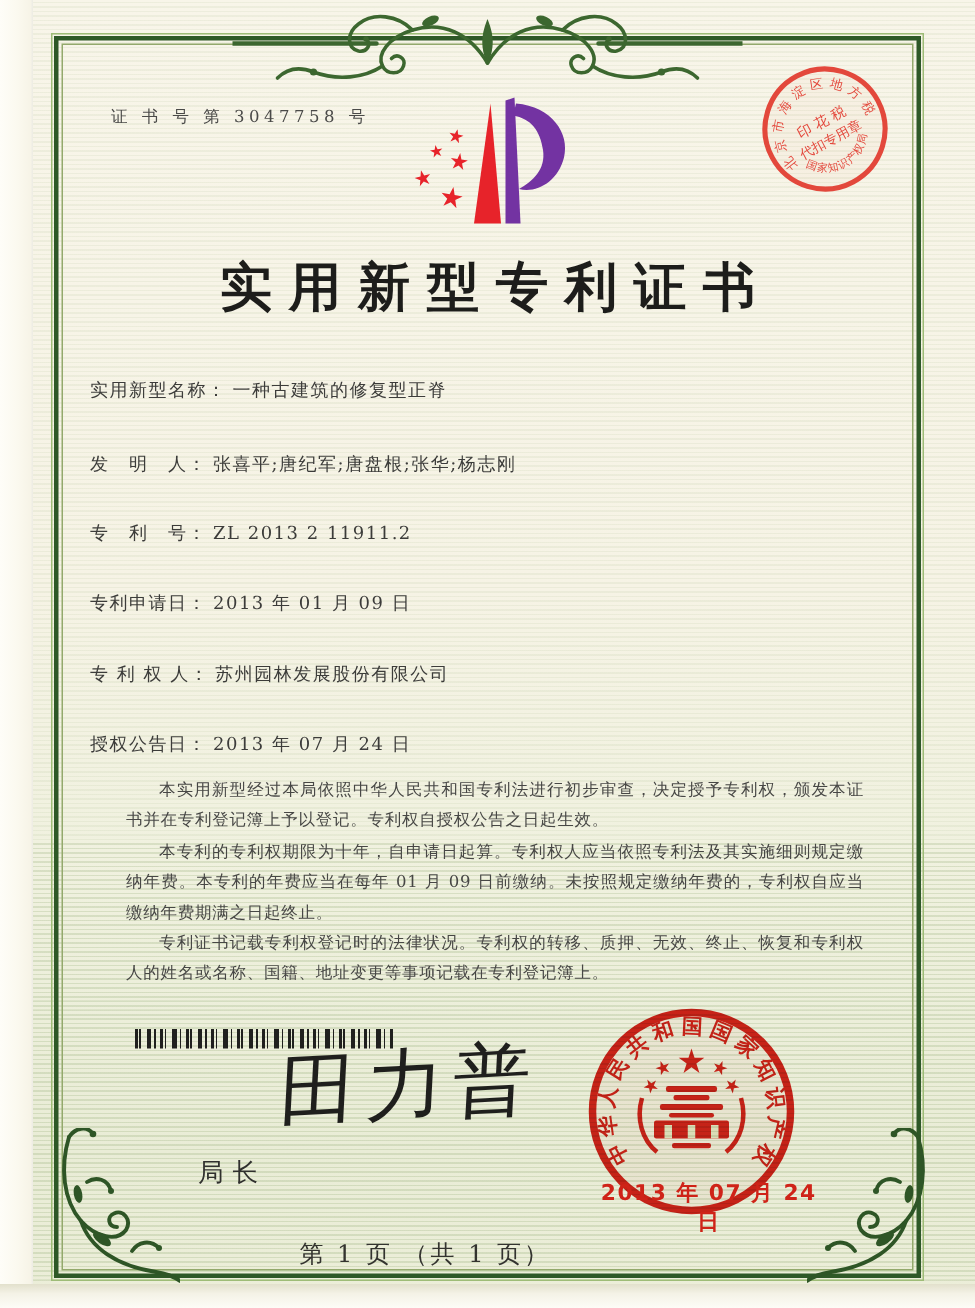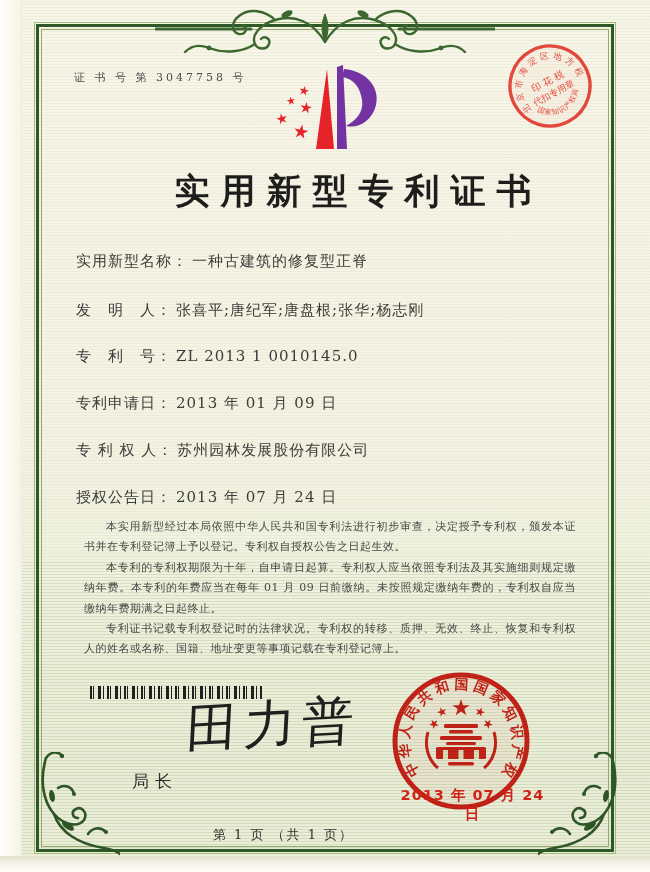--- a/index.html
+++ b/index.html
@@ -45,24 +45,24 @@
     font-size:11px; letter-spacing:3px; color:#4a4a48;
   }
 
   .logo { position:absolute; left:260px; top:55px; z-index:5; }
 
   .tax-stamp { position:absolute; left:488px; top:24px; z-index:8; opacity:0.92; }
 
   .title {
     position:absolute; left:36px; top:168px; width:578px; z-index:5;
     text-align:center; font-size:35px; font-weight:700; color:#1d1d1b;
-    letter-spacing:11px; text-indent:11px;margin-left:28px;
-  }
-
-  .field-row { position:absolute; left:76px; z-index:5; font-size:15px; color:#3c3c3a; letter-spacing:1px; white-space:nowrap; }
+    letter-spacing:11px; text-indent:11px;
+  }
+
+  .field-row { position:absolute; left:60px; z-index:5; font-size:12px; color:#3c3c3a; letter-spacing:1px; white-space:nowrap; }
   .row-0 { top:252px; } .row-1 { top:301px; } .row-2 { top:347px; }
   .row-3 { top:394px; } .row-4 { top:441px; } .row-5 { top:488px; }
   .field-label { color:#3c3c3a; }
   .field-value { color:#3c3c3a; margin-left:4px; }
 
   .paragraphs {
     position:absolute; left:84px; top:517px; width:492px; z-index:5;
     font-size:11px; line-height:20.4px; color:#474745;
     text-align:justify;
   }
@@ -86,21 +86,21 @@
 
   .seal { position:absolute; left:376px; top:656px; z-index:7; mix-blend-mode:multiply; }
   .seal-date {
     position:absolute; left:400px; top:786px; width:145px; z-index:8;
     text-align:center; font-size:14.5px; font-weight:700; color:#cf2318; letter-spacing:1px;
     font-family:"DejaVu Sans", sans-serif;
   }
 
   .footer {
     position:absolute; left:36px; top:826px; width:495px; z-index:5;
-    text-align:center; font-size:13px; color:#33332f; letter-spacing:2px;
+    text-align:center; font-size:16px; color:#33332f; letter-spacing:2px;
   }
 </style>
 </head>
 <body>
 
 <div class="sheet">
 
   <div class="texture-all"></div>
   <div class="texture-bottom"></div>
   <div class="edge-strip"></div>
@@ -203,21 +203,21 @@
 
   <h1 class="title">实用新型专利证书</h1>
 
   <div class="field-row row-0">
     <span class="field-label">实用新型名称：</span><span class="field-value">一种古建筑的修复型正脊</span>
   </div>
   <div class="field-row row-1">
     <span class="field-label">发　明　人：</span><span class="field-value">张喜平;唐纪军;唐盘根;张华;杨志刚</span>
   </div>
   <div class="field-row row-2">
-    <span class="field-label">专　利　号：</span><span class="field-value">ZL 2013 1 0010145.0</span>
+    <span class="field-label">专　利　号：</span><span class="field-value">ZL 2013 2 11911.2</span>
   </div>
   <div class="field-row row-3">
     <span class="field-label">专利申请日：</span><span class="field-value">2013 年 01 月 09 日</span>
   </div>
   <div class="field-row row-4">
     <span class="field-label">专 利 权 人：</span><span class="field-value">苏州园林发展股份有限公司</span>
   </div>
   <div class="field-row row-5">
     <span class="field-label">授权公告日：</span><span class="field-value">2013 年 07 月 24 日</span>
   </div>

